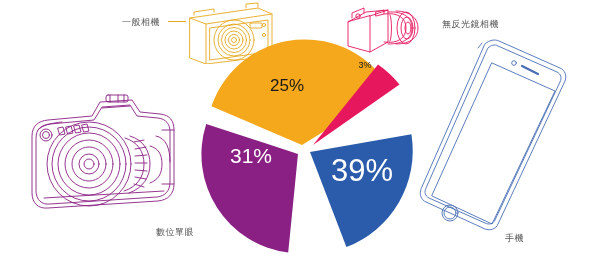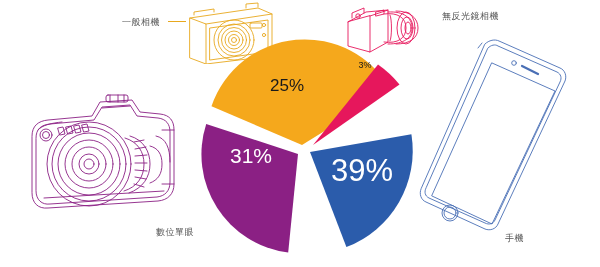--- a/index.html
+++ b/index.html
@@ -83,21 +83,21 @@
       <path d="M32 10 L40 8 L40 12 L32 14 Z"></path>
       <path d="M40 12 C54 10 62 16 62 26 C62 36 54 42 40 40"></path>
       <path d="M44 10 C60 9 68 16 68 26 C68 36 60 42 44 42"></path>
       <path d="M52 9 C66 9 74 16 74 26 C74 36 66 42 52 42"></path>
       <ellipse cx="62" cy="26" rx="9" ry="16"></ellipse>
       <ellipse cx="63" cy="26" rx="6" ry="11"></ellipse>
       <ellipse cx="64" cy="26" rx="3" ry="6"></ellipse>
       <path d="M46 13 C48 17 48 35 46 39"></path>
     </g>
   </svg>
-  <div class="lbl" style="left:415px;top:10px;color:#555;padding-left:27px;">無反光鏡相機</div>
+  <div class="lbl" style="left:415px;top:18px;color:#555;padding-left:27px;">無反光鏡相機</div>
 
   <svg class="art" style="left:418px;top:38px;" width="150" height="196" viewBox="0 0 150 196">
     <g fill="none" stroke="#4a6fb5" stroke-width="0.9" stroke-linejoin="round" stroke-linecap="round">
       <path d="M67 6 C71 2 77 1 81 3 L142 30 C147 32 149 38 147 43
                L80 186 C78 191 72 193 67 191 L8 164 C3 162 1 156 3 151 Z"></path>
       <path d="M70 10 C73 7 77 6 80 8 L139 34 C143 36 144 40 142 44
                L77 182 C75 186 71 187 67 185 L11 160 C7 158 6 154 8 150 Z"></path>
       <path d="M74 25 L137 53 L74 186 L14 158 Z"></path>
       <circle cx="96" cy="25" r="2.3"></circle>
       <path d="M104 28 L120 36" stroke-width="2.2"></path>

